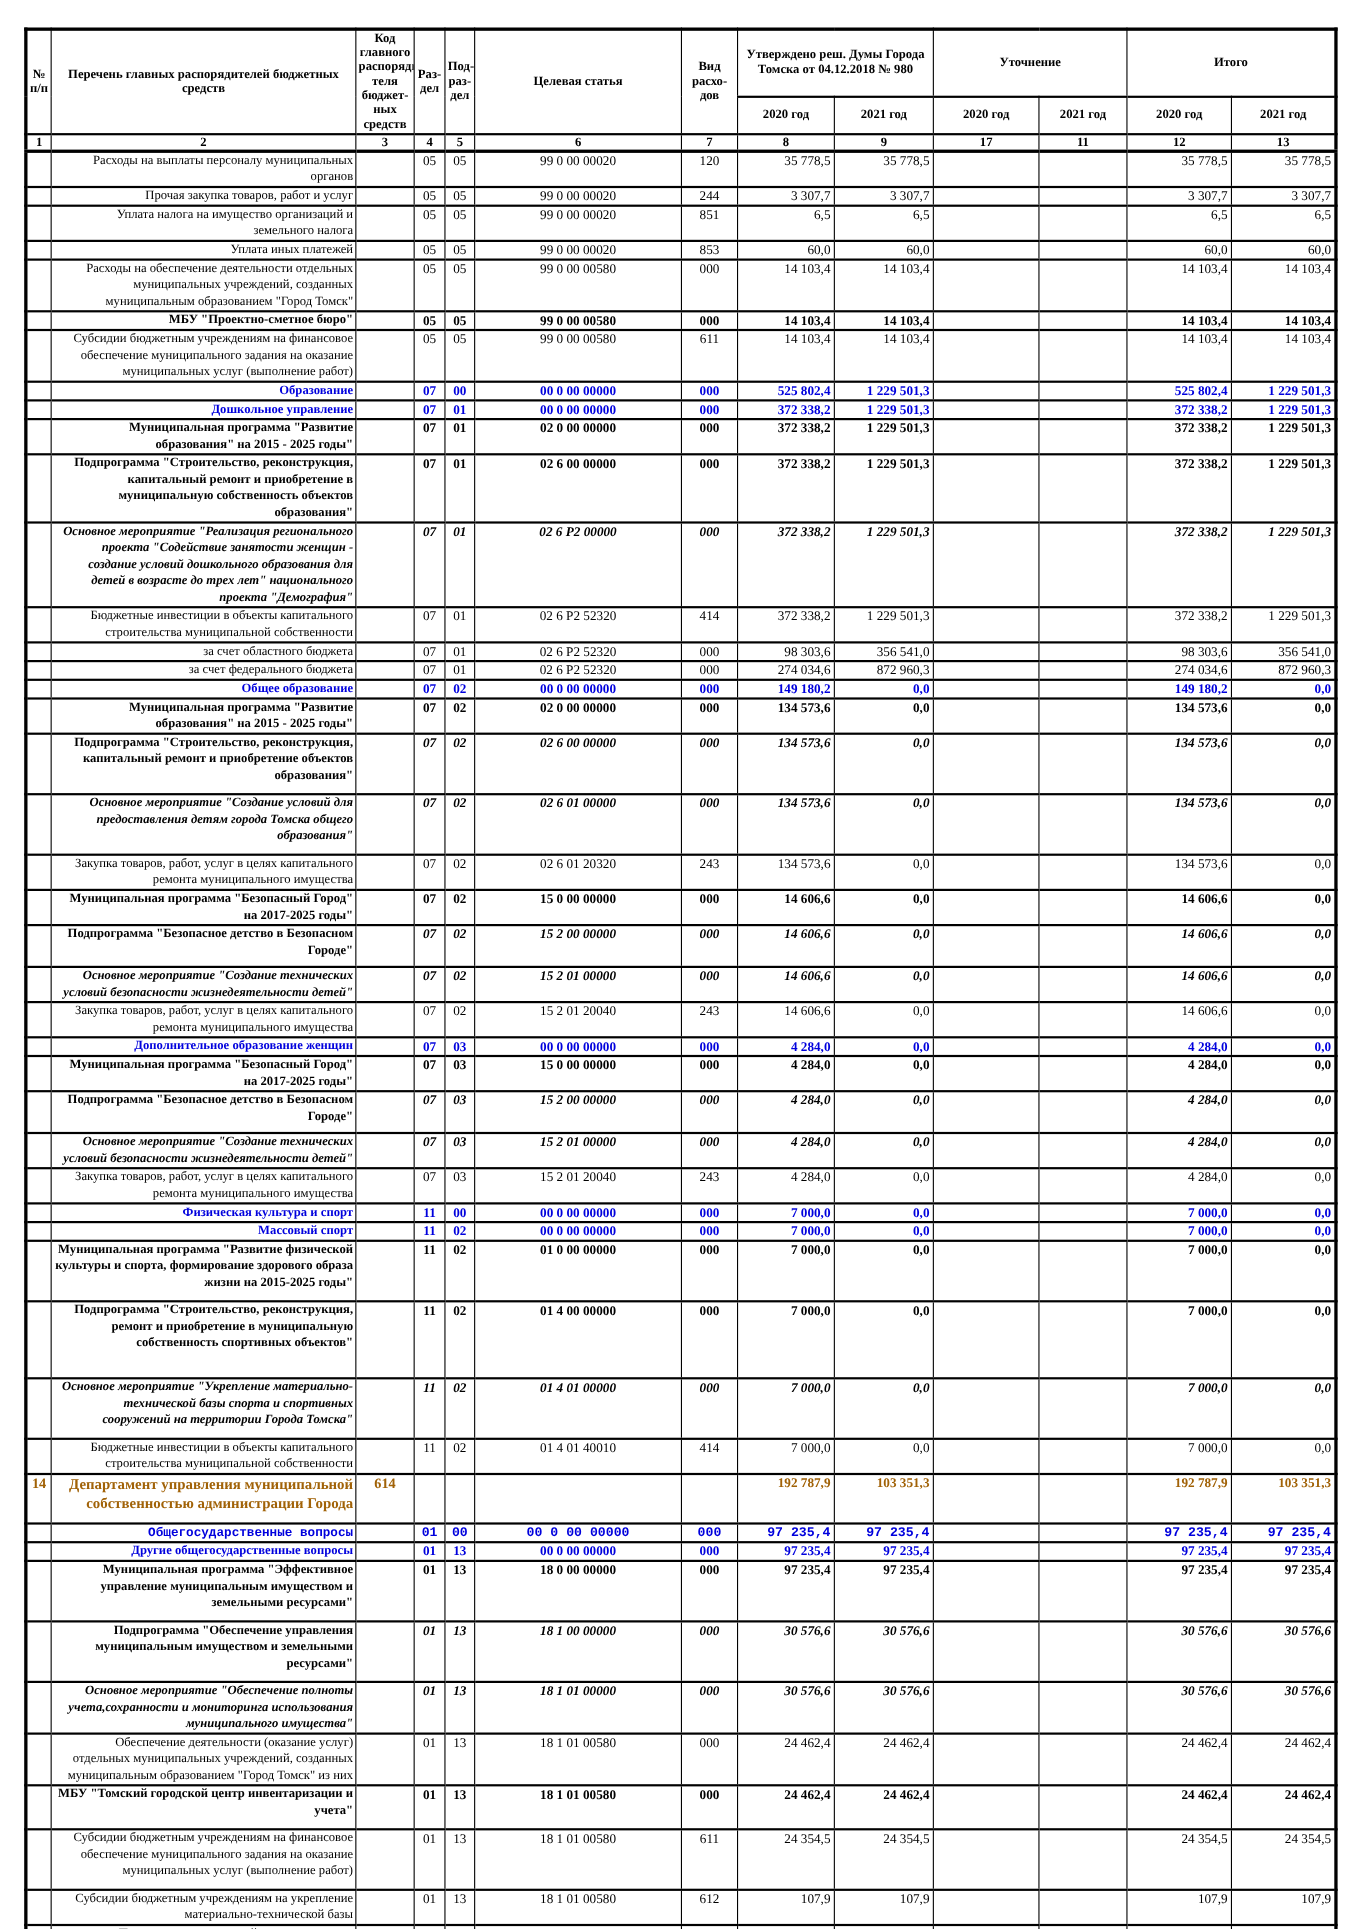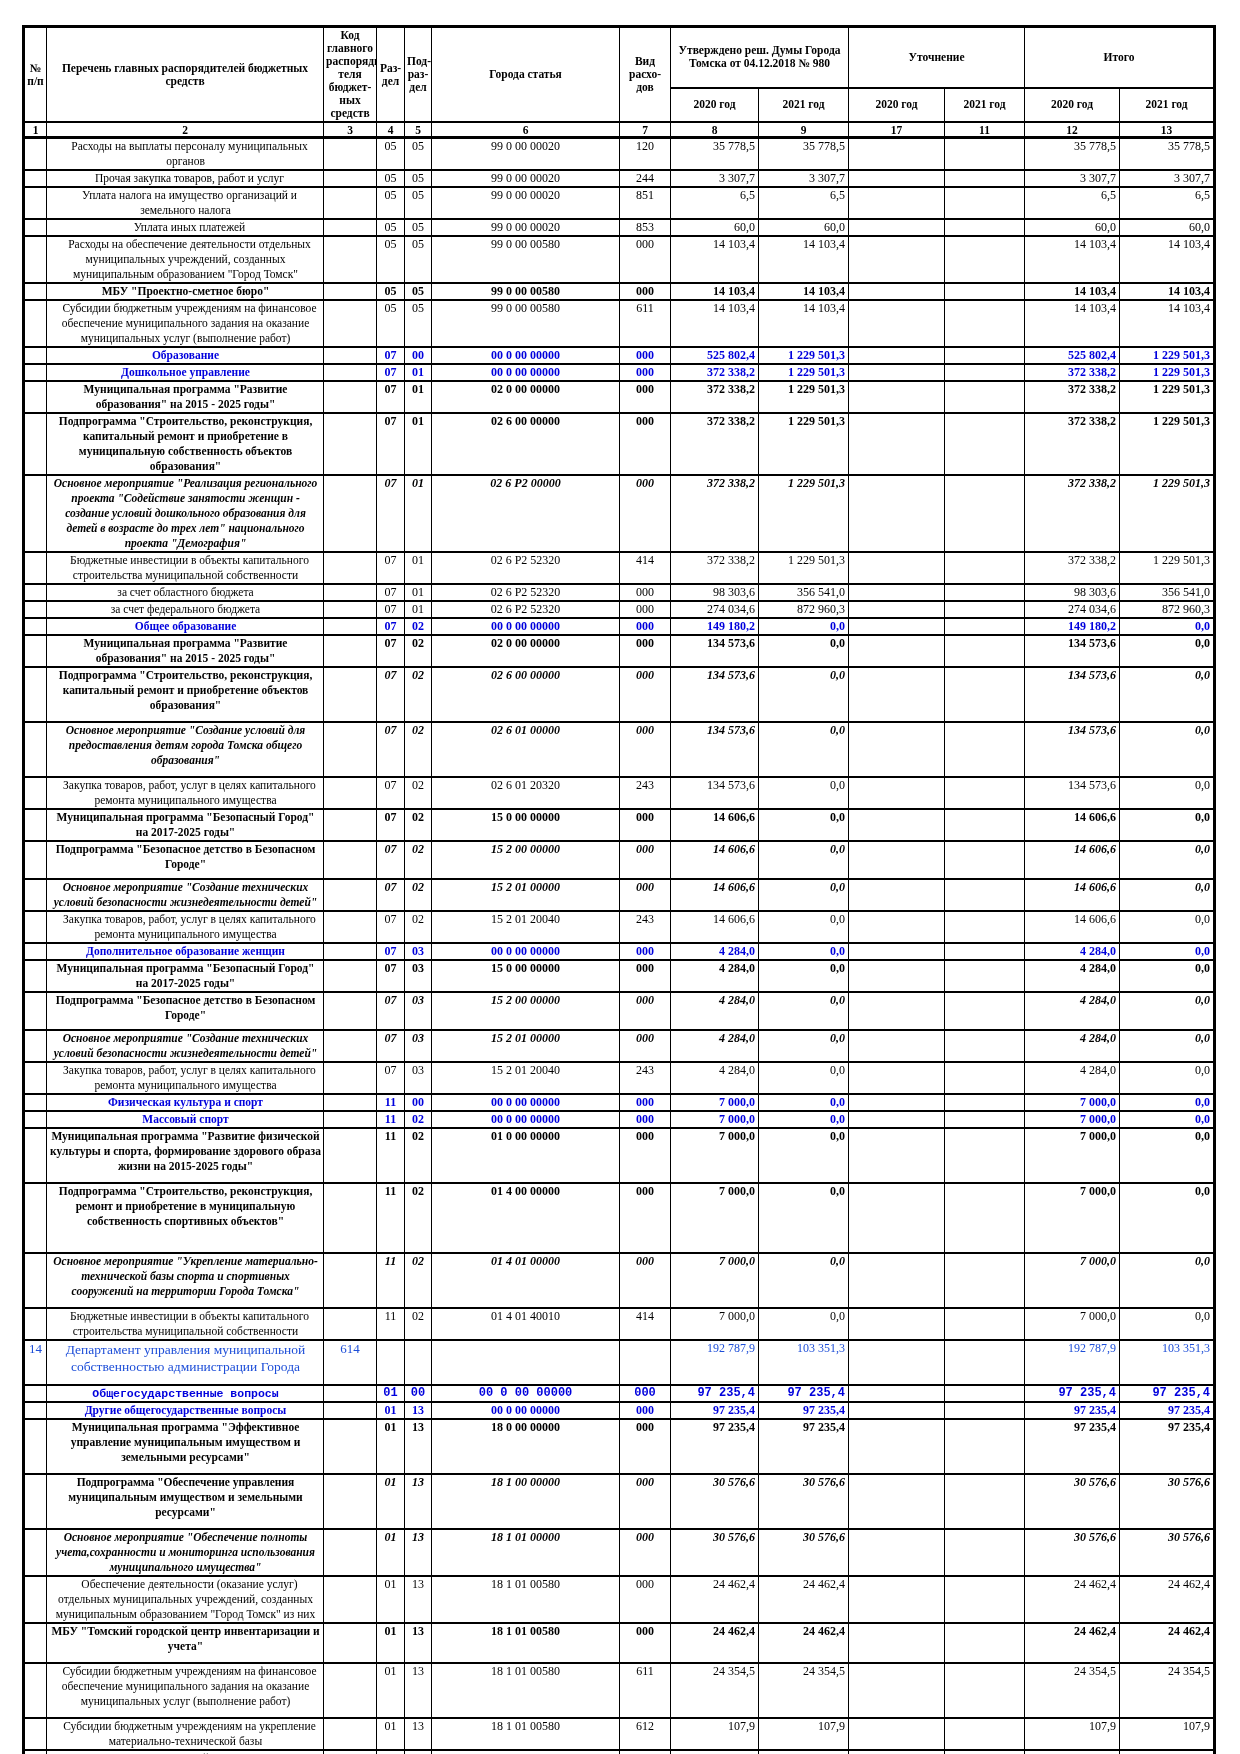--- a/index.html
+++ b/index.html
@@ -3,26 +3,26 @@
 <meta charset="utf-8">
 <style>
   html,body{margin:0;padding:0;background:#ffffff;}
   body{width:1240px;height:1754px;font-family:"Liberation Serif",serif;color:#000;}
   .page{position:relative;width:1240px;height:1754px;overflow:hidden;}
   table.budget{border-collapse:collapse;table-layout:fixed;margin:25px 0 0 22px;width:1190px;border:3px solid #000;}
   th,td{border:1px solid #000;border-top-width:2px;border-bottom-width:2px;vertical-align:top;overflow:hidden;}
   thead th{font-weight:bold;text-align:center;vertical-align:middle;font-size:11.5px;line-height:13px;padding:1px 2px;background:#fff;}
   tr.hn th{font-size:11.5px;line-height:12px;height:13px;padding:0;border-bottom-width:3px;}
   td{font-size:12px;line-height:15px;padding:0 2px;}
-  td.lbl{font-size:11.5px;line-height:15px;text-align:center;padding:0 2px 0 3px;}
+  td.lbl{font-size:11.5px;line-height:15px;text-align:right;padding:0 2px 0 3px;}
   td.ct{text-align:center;}
   td.rt{text-align:right;padding-right:3px;}
   tr.n td.lbl{text-indent:8px;}
   tr.s td{color:#0000dd;font-weight:bold;}
-  tr.r td{color:#1d4ed8;font-weight:normal;}
+  tr.r td{color:#a16207;font-weight:bold;}
   tr.r td.lbl{font-size:13.5px;line-height:17px;}
   tr.r td.ct{font-size:13px;}
   tr.b td{font-weight:bold;}
   tr.bi td{font-weight:bold;font-style:italic;}
   tr.i td{}
   tr.sub td{font-weight:bold;font-style:italic;}
   tr.sub td.lbl{font-style:normal;}
 </style>
 </head>
 <body>
@@ -44,21 +44,21 @@
         <col style="width:95px">
         <col style="width:95px">
     </colgroup>
     <thead>
       <tr>
         <th rowspan="2">№ п/п</th>
         <th rowspan="2">Перечень главных распорядителей бюджетных средств</th>
         <th rowspan="2">Код главного распоряди-теля бюджет-ных средств</th>
         <th rowspan="2">Раз-дел</th>
         <th rowspan="2">Под-раз-дел</th>
-        <th rowspan="2">Города статья</th>
+        <th rowspan="2">Целевая статья</th>
         <th rowspan="2">Вид расхо-дов</th>
         <th colspan="2">Утверждено реш. Думы Города Томска от 04.12.2018 № 980</th>
         <th colspan="2">Уточнение</th>
         <th colspan="2">Итого</th>
       </tr>
       <tr>
         <th>2020 год</th>
         <th>2021 год</th>
         <th>2020 год</th>
         <th>2021 год</th>

